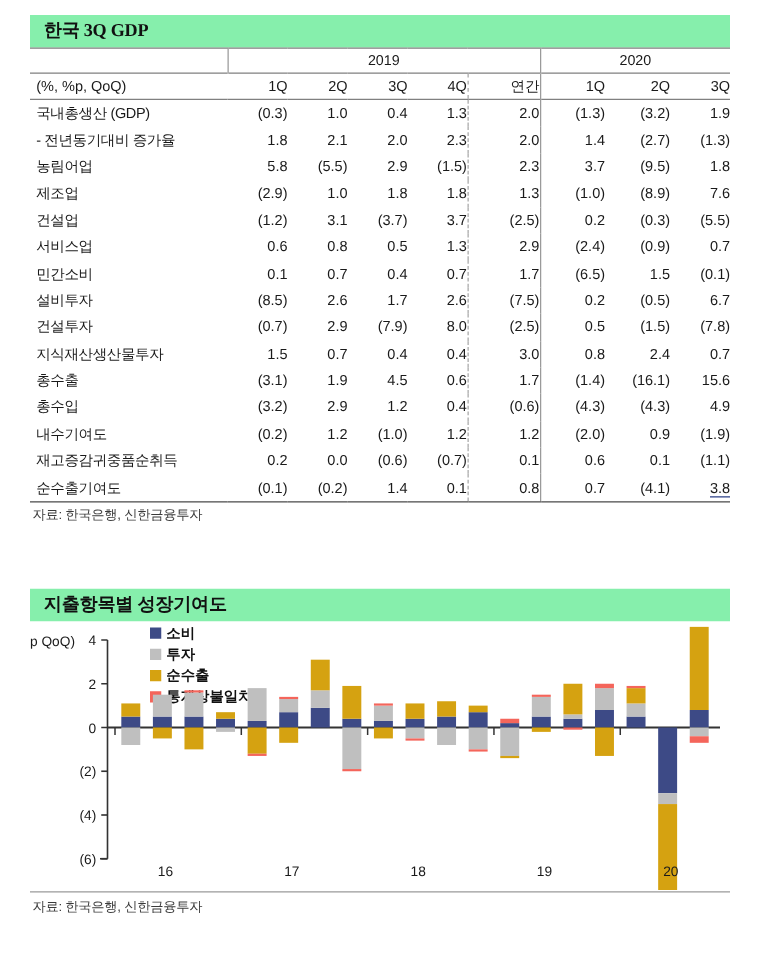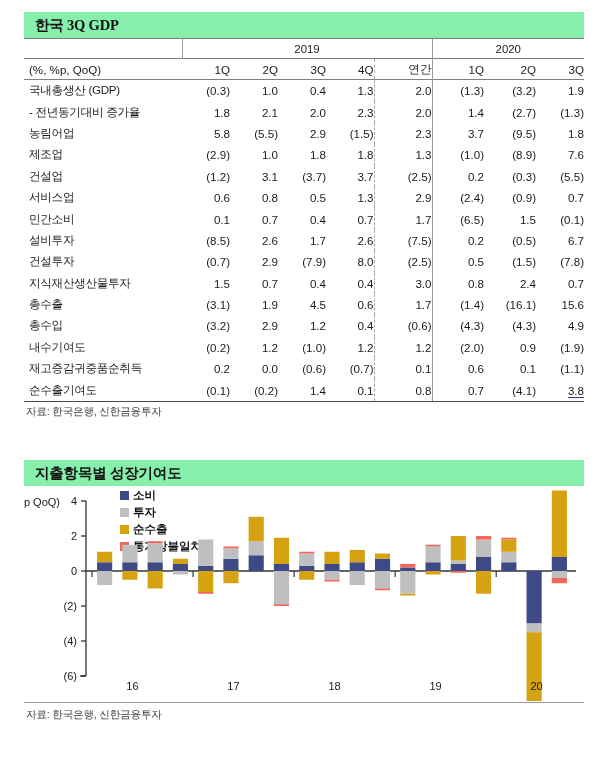--- a/index.html
+++ b/index.html
@@ -319,21 +319,21 @@
           <td class="vsep-dash rule-bot"><span>0.8</span></td>
           <td class="vsep-solid rule-bot"><span>0.7</span></td>
           <td class="rule-bot"><span>(4.1)</span></td>
           <td class="rule-bot"><span class="blue-underline">3.8</span></td>
         </tr>
       </tbody>
   </table>
   <div class="source">자료: 한국은행, 신한금융투자</div>
 </div>
 
-<div class="panel" style="top:460px;">
+<div class="panel" style="top:471px;">
   <div class="section-title">지출항목별 성장기여도</div>
   <div class="chart-wrap">
     <svg class="chart-svg" id="chart-svg" width="560" height="215" viewBox="0 0 560 215">
         <text x="36" y="20" text-anchor="end" class="axis-unit">(%p QoQ)</text>
         <rect x="96" y="5" width="9" height="9" fill="#3d4a86"></rect>
         <text x="109" y="13" class="legend-text">소비</text>
         <rect x="96" y="22" width="9" height="9" fill="#bfbfbf"></rect>
         <text x="109" y="30" class="legend-text">투자</text>
         <rect x="96" y="39" width="9" height="9" fill="#d5a211"></rect>
         <text x="109" y="47" class="legend-text">순수출</text>

